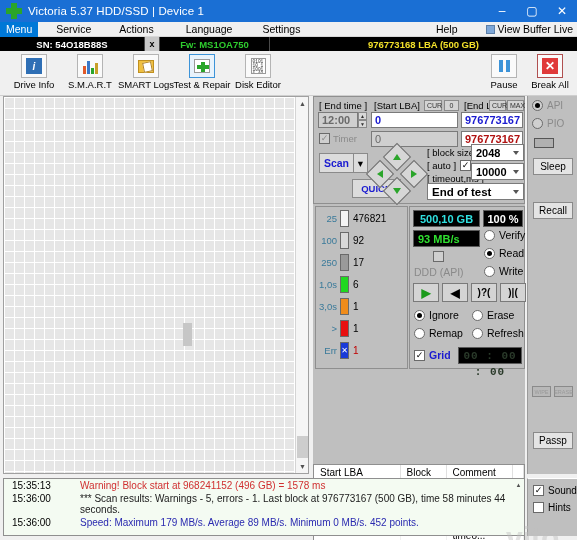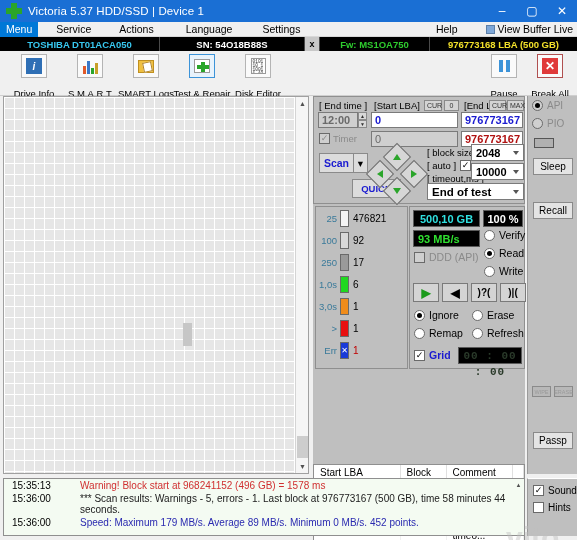--- a/index.html
+++ b/index.html
@@ -66,21 +66,21 @@
   }
   .tbtn{
     width:56px;display:flex;flex-direction:column;align-items:center;
     font-size:9.5px;color:#000;padding-top:1px;
   }
   .tbtn .gbox{
     width:26px;height:24px;border:1px solid #b4b4b4;background:#fafafa;
     display:flex;align-items:center;justify-content:center;margin-bottom:1px;
   }
   .tbtn.active .gbox{border:1px solid #3c93d8;background:#e8f3fc;}
-  .tbtn .lbl{white-space:nowrap;margin-top:9px;}
+  .tbtn .lbl{white-space:nowrap;}
   #tb-spacer{flex:1;}
   .tbtn-r{width:46px;}
 
   .ic-info{width:16px;height:16px;background:#2f6fb5;color:#fff;font-size:10px;
     display:flex;align-items:center;justify-content:center;font-style:italic;font-weight:bold;}
   .ic-smart{display:flex;align-items:flex-end;gap:1px;height:15px;}
   .ic-smart i{display:block;width:3px;}
   .ic-smart i:nth-child(1){height:8px;background:#e05a2a;}
   .ic-smart i:nth-child(2){height:13px;background:#3a78c8;}
   .ic-smart i:nth-child(3){height:6px;background:#2aa52a;}
@@ -272,21 +272,20 @@
   <div class="mi" style="margin-left:18px">Settings</div>
   <div class="spacer"></div>
   <div class="mi" style="margin-right:22px">Help</div>
   <div id="vbl">
     <span class="vbl-ico"></span>
     <span>View Buffer Live</span>
   </div>
 </div>
 
 <div id="drivebar">
-  <div class="seg model">TOSHIBA DT01ACA050</div>
   <div class="seg sn">SN: 54O18B88S</div>
   <div class="seg xbtn">x</div>
   <div class="seg fw">Fw: MS1OA750</div>
   <div class="seg lba">976773168 LBA (500 GB)</div>
 </div>
 
 <div id="toolbar">
   <div class="tbtn">
     <div class="gbox">
         <span class="ic-info">i</span>
@@ -448,21 +447,21 @@
         <span class="sw" style="background:#1a3ad8;color:#fff;font-size:8px;text-align:center;line-height:15px;">✕</span>
         <span class="v red">1</span>
       </div>
     </div>
 
     <div class="panel" style="left:96px;top:110px;width:116px;height:163px;">
       <div class="lcd cy" style="position:absolute;left:3px;top:3px;width:67px;">500,10 GB</div>
       <div class="lcd wh" style="position:absolute;left:73px;top:3px;width:40px;">100   %</div>
       <div class="lcd gr" style="position:absolute;left:3px;top:23px;width:67px;">93 MB/s</div>
 
-      <div style="position:absolute;left:4px;top:44px;display:flex;align-items:center;gap:4px;">
+      <div style="position:absolute;left:4px;top:44px;display:flex;align-items:center;gap:4px;flex-direction:column;">
         <span class="cb dis"></span>
         <span class="lab" style="color:#8a8a8a;font-size:10.5px">DDD (API)</span>
       </div>
 
       <div class="radio" style="position:absolute;left:74px;top:22px;">
         <span class="rb"></span>
         <span>Verify</span>
       </div>
       <div class="radio" style="position:absolute;left:74px;top:40px;">
         <span class="rb on"></span>

